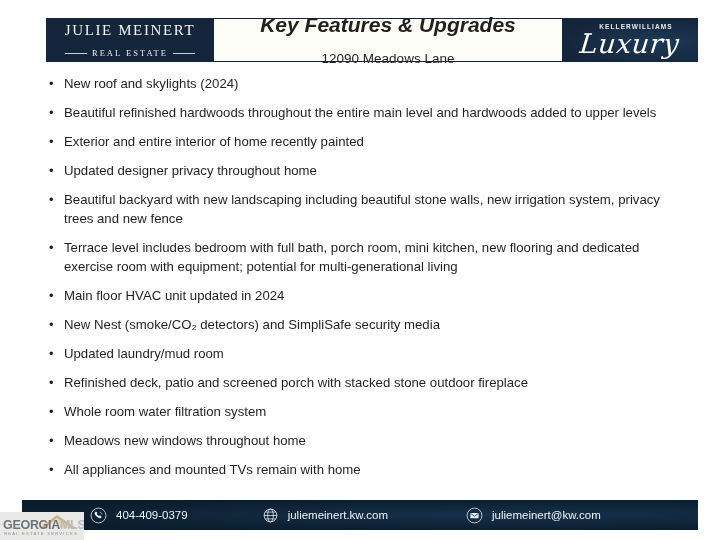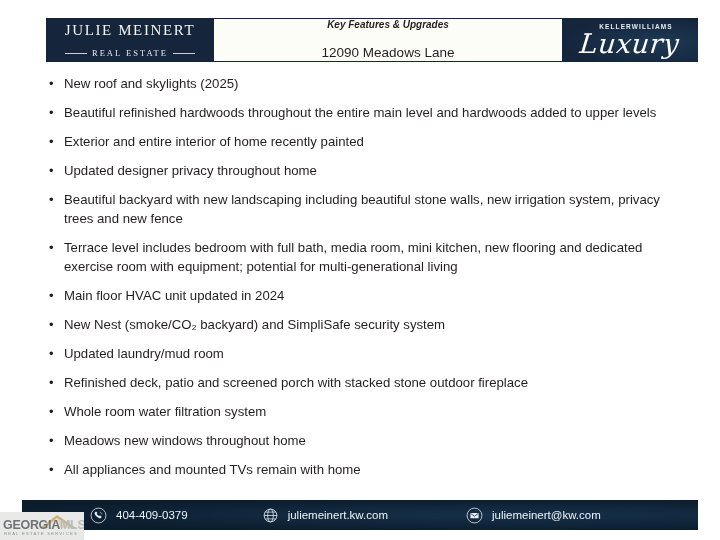--- a/index.html
+++ b/index.html
@@ -75,21 +75,21 @@
     border: 1px solid #14253c;
     border-left: none;
     border-right: none;
     display: flex;
     flex-direction: column;
     align-items: center;
     justify-content: center;
     box-sizing: border-box;
   }
   .title-main {
-    font-size: 10px;
+    font-size: 21px;
     font-style: italic;
     font-weight: bold;
     color: #231f20;
     line-height: 1.15;
     white-space: nowrap;
   }
   .title-sub {
     font-size: 13.5px;
     color: #231f20;
     line-height: 1.2;
@@ -254,21 +254,21 @@
     <div class="kw-top">KELLERWILLIAMS</div>
     <div class="kw-script">Luxury</div>
   </div>
 
 </div>
 
 <div class="features">
 
   <div class="bullet-row">
     <span class="bullet-dot">•</span>
-    <span class="bullet-text">New roof and skylights (2025)</span>
+    <span class="bullet-text">New roof and skylights (2024)</span>
   </div>
 
   <div class="bullet-row">
     <span class="bullet-dot">•</span>
     <span class="bullet-text">Beautiful refinished hardwoods throughout the entire main level and hardwoods added to upper levels</span>
   </div>
 
   <div class="bullet-row">
     <span class="bullet-dot">•</span>
     <span class="bullet-text">Exterior and entire interior of home recently painted</span>
@@ -279,31 +279,31 @@
     <span class="bullet-text">Updated designer privacy throughout home</span>
   </div>
 
   <div class="bullet-row">
     <span class="bullet-dot">•</span>
     <span class="bullet-text">Beautiful backyard with new landscaping including beautiful stone walls, new irrigation system, privacy trees and new fence</span>
   </div>
 
   <div class="bullet-row">
     <span class="bullet-dot">•</span>
-    <span class="bullet-text">Terrace level includes bedroom with full bath, media room, mini kitchen, new flooring and dedicated exercise room with equipment; potential for multi-generational living</span>
+    <span class="bullet-text">Terrace level includes bedroom with full bath, porch room, mini kitchen, new flooring and dedicated exercise room with equipment; potential for multi-generational living</span>
   </div>
 
   <div class="bullet-row">
     <span class="bullet-dot">•</span>
     <span class="bullet-text">Main floor HVAC unit updated in 2024</span>
   </div>
 
   <div class="bullet-row">
     <span class="bullet-dot">•</span>
-    <span class="bullet-text">New Nest (smoke/CO₂ backyard) and SimpliSafe security system</span>
+    <span class="bullet-text">New Nest (smoke/CO₂ detectors) and SimpliSafe security media</span>
   </div>
 
   <div class="bullet-row">
     <span class="bullet-dot">•</span>
     <span class="bullet-text">Updated laundry/mud room</span>
   </div>
 
   <div class="bullet-row">
     <span class="bullet-dot">•</span>
     <span class="bullet-text">Refinished deck, patio and screened porch with stacked stone outdoor fireplace</span>

